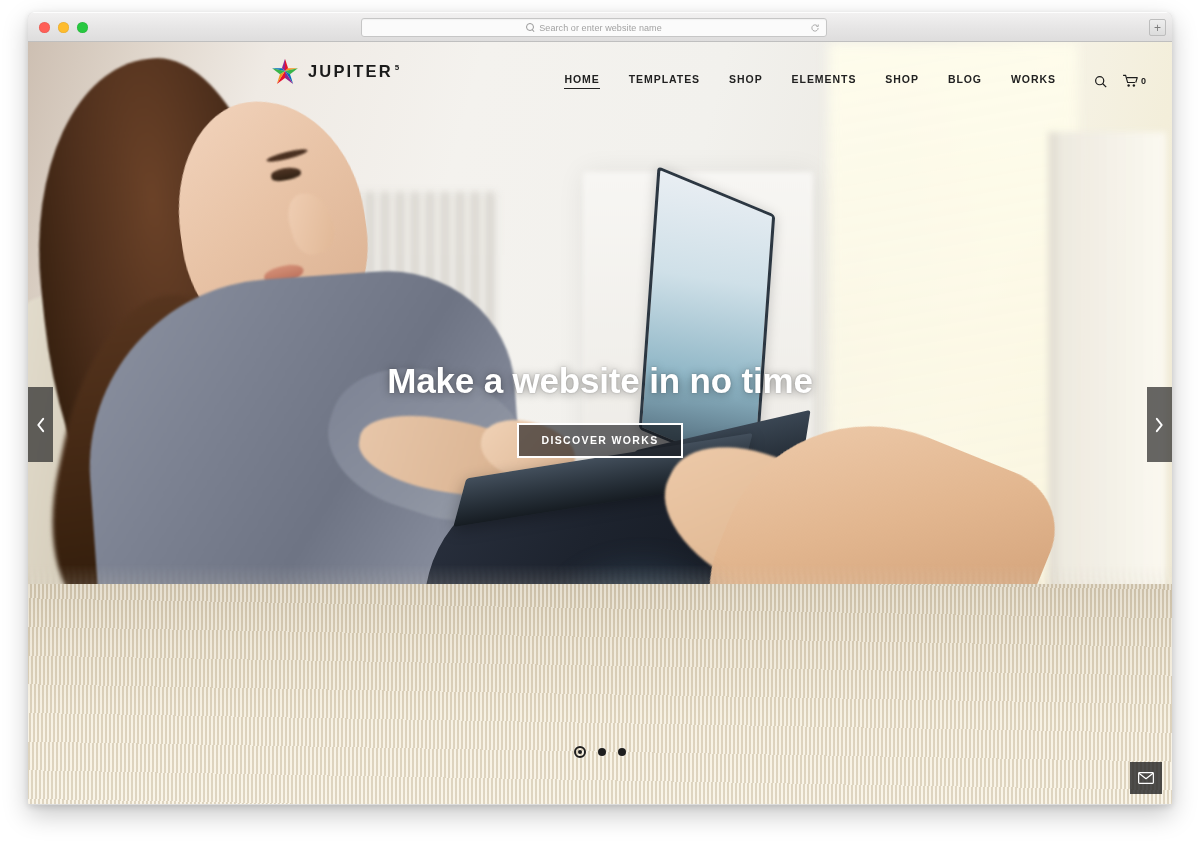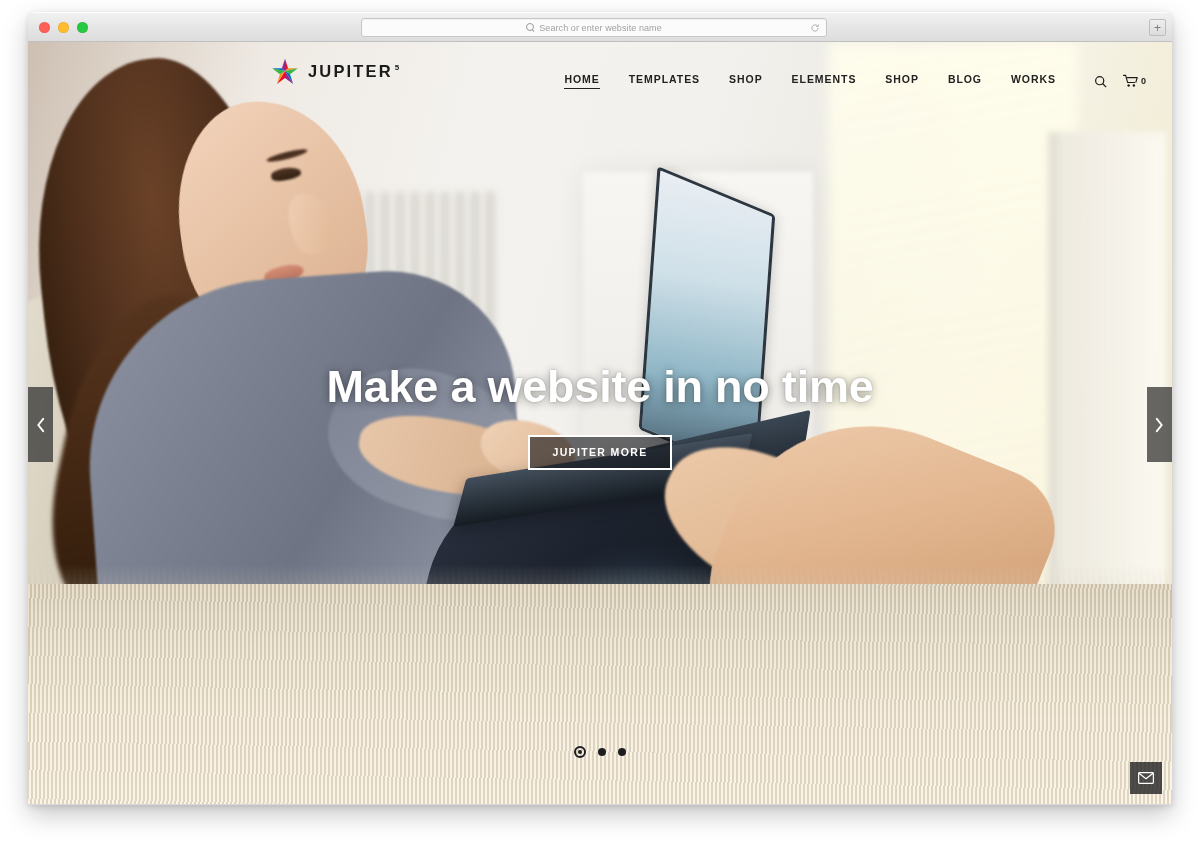--- a/index.html
+++ b/index.html
@@ -353,21 +353,21 @@
   .icon-btn { display: flex; align-items: center; color: #1c1c1c; }
   .cart-wrap { display: flex; align-items: center; gap: 3px; }
   .cart-count { font-size: 9px; color: #1c1c1c; font-weight: 600; }
 
   
   .hero-copy {
     position: absolute; left: 0; right: 0; top: 318px;
     text-align: center; z-index: 25;
   }
   .hero-title {
-    font-size: 45px; font-weight: 700; color: #ffffff;
+    font-size: 35px; font-weight: 700; color: #ffffff;
     letter-spacing: -.005em;
     text-shadow: 0 1px 10px rgba(0,0,0,.38), 0 0 2px rgba(0,0,0,.25);
     line-height: 1.18;
   }
   .hero-sub {
     margin-top: 13px;
     font-size: 15.5px; font-weight: 400; color: #f3f3f3;
     text-shadow: 0 1px 8px rgba(0,0,0,.45);
   }
   .hero-buttons {
@@ -540,21 +540,21 @@
               </svg>
               <span class="cart-count">0</span>
             </span>
           </div>
         </nav>
       </header>
 
       <div class="hero-copy">
         <h1 class="hero-title">Make a website in no time</h1>
         <div class="hero-buttons">
-          <button class="btn btn-ghost">JUPITER MORE</button>
+          <button class="btn btn-ghost">DISCOVER WORKS</button>
         </div>
       </div>
 
       <div class="slider-arrow left">
         <svg width="11" height="16" viewBox="0 0 12 18">
           <path d="M9 2 L3.5 9 L9 16" fill="none" stroke="#ffffff" stroke-width="2.2" stroke-linecap="round" stroke-linejoin="round"></path>
         </svg>
       </div>
       <div class="slider-arrow right">
         <svg width="11" height="16" viewBox="0 0 12 18">

